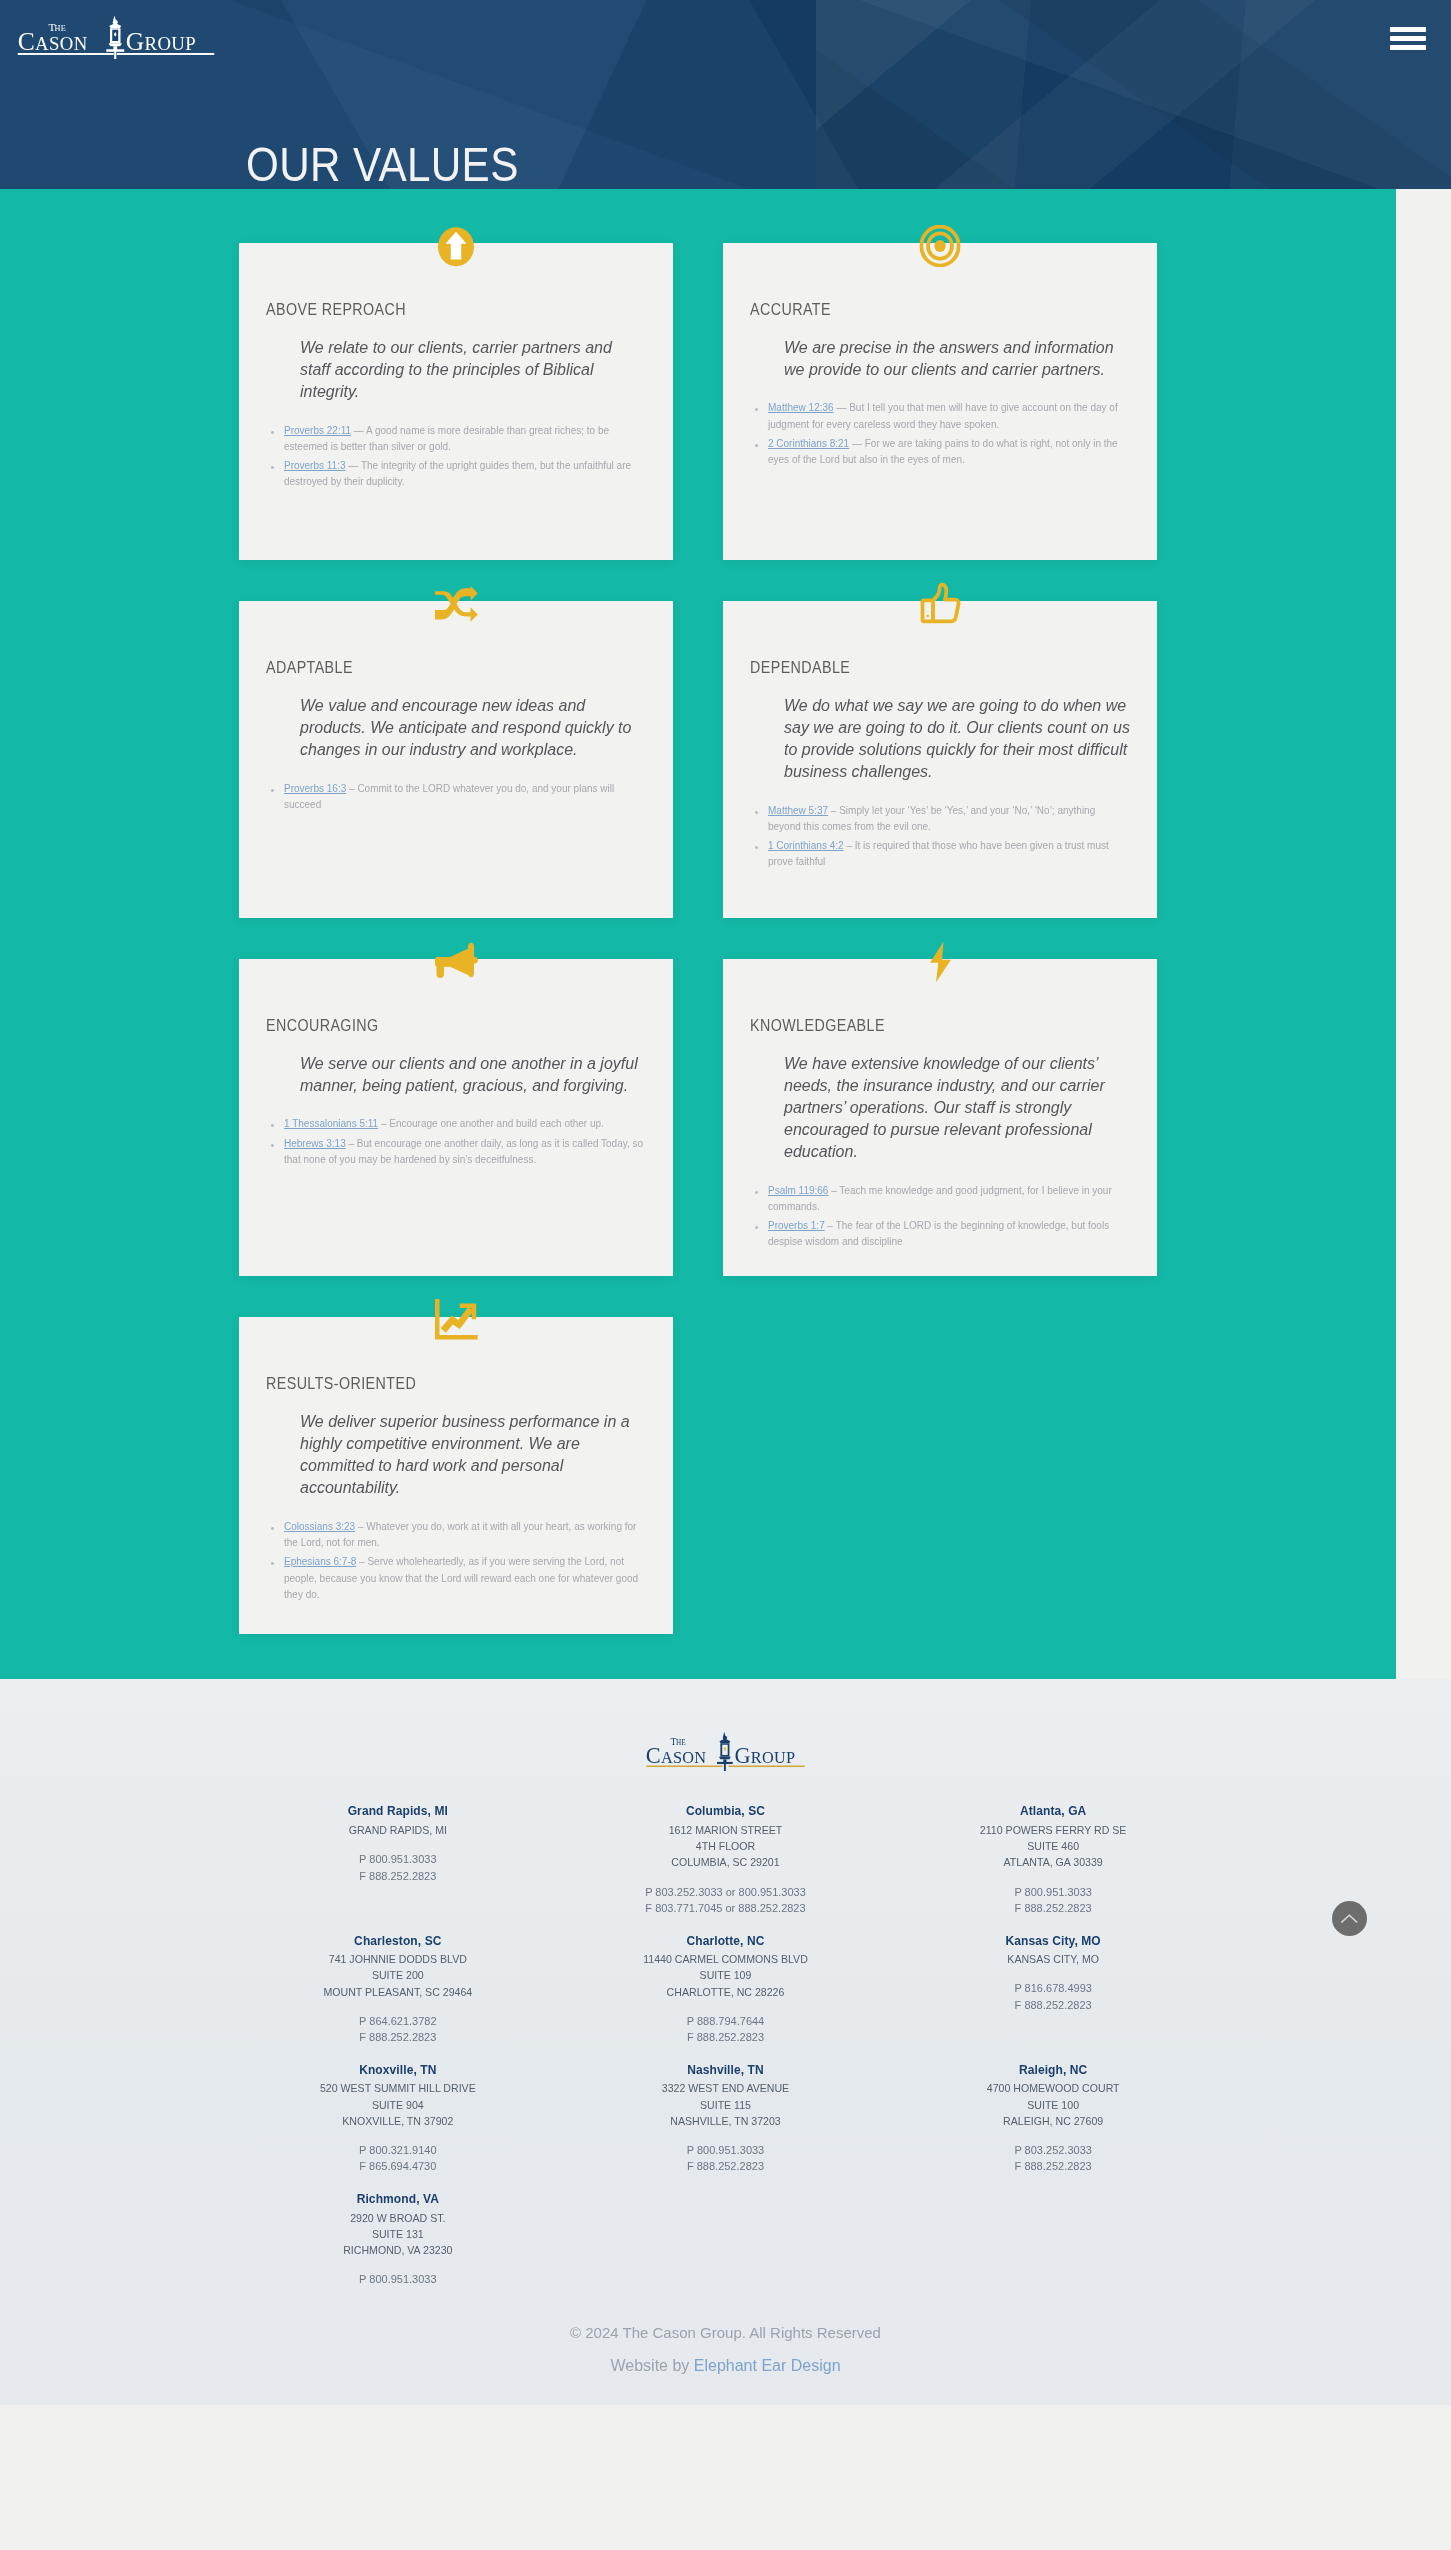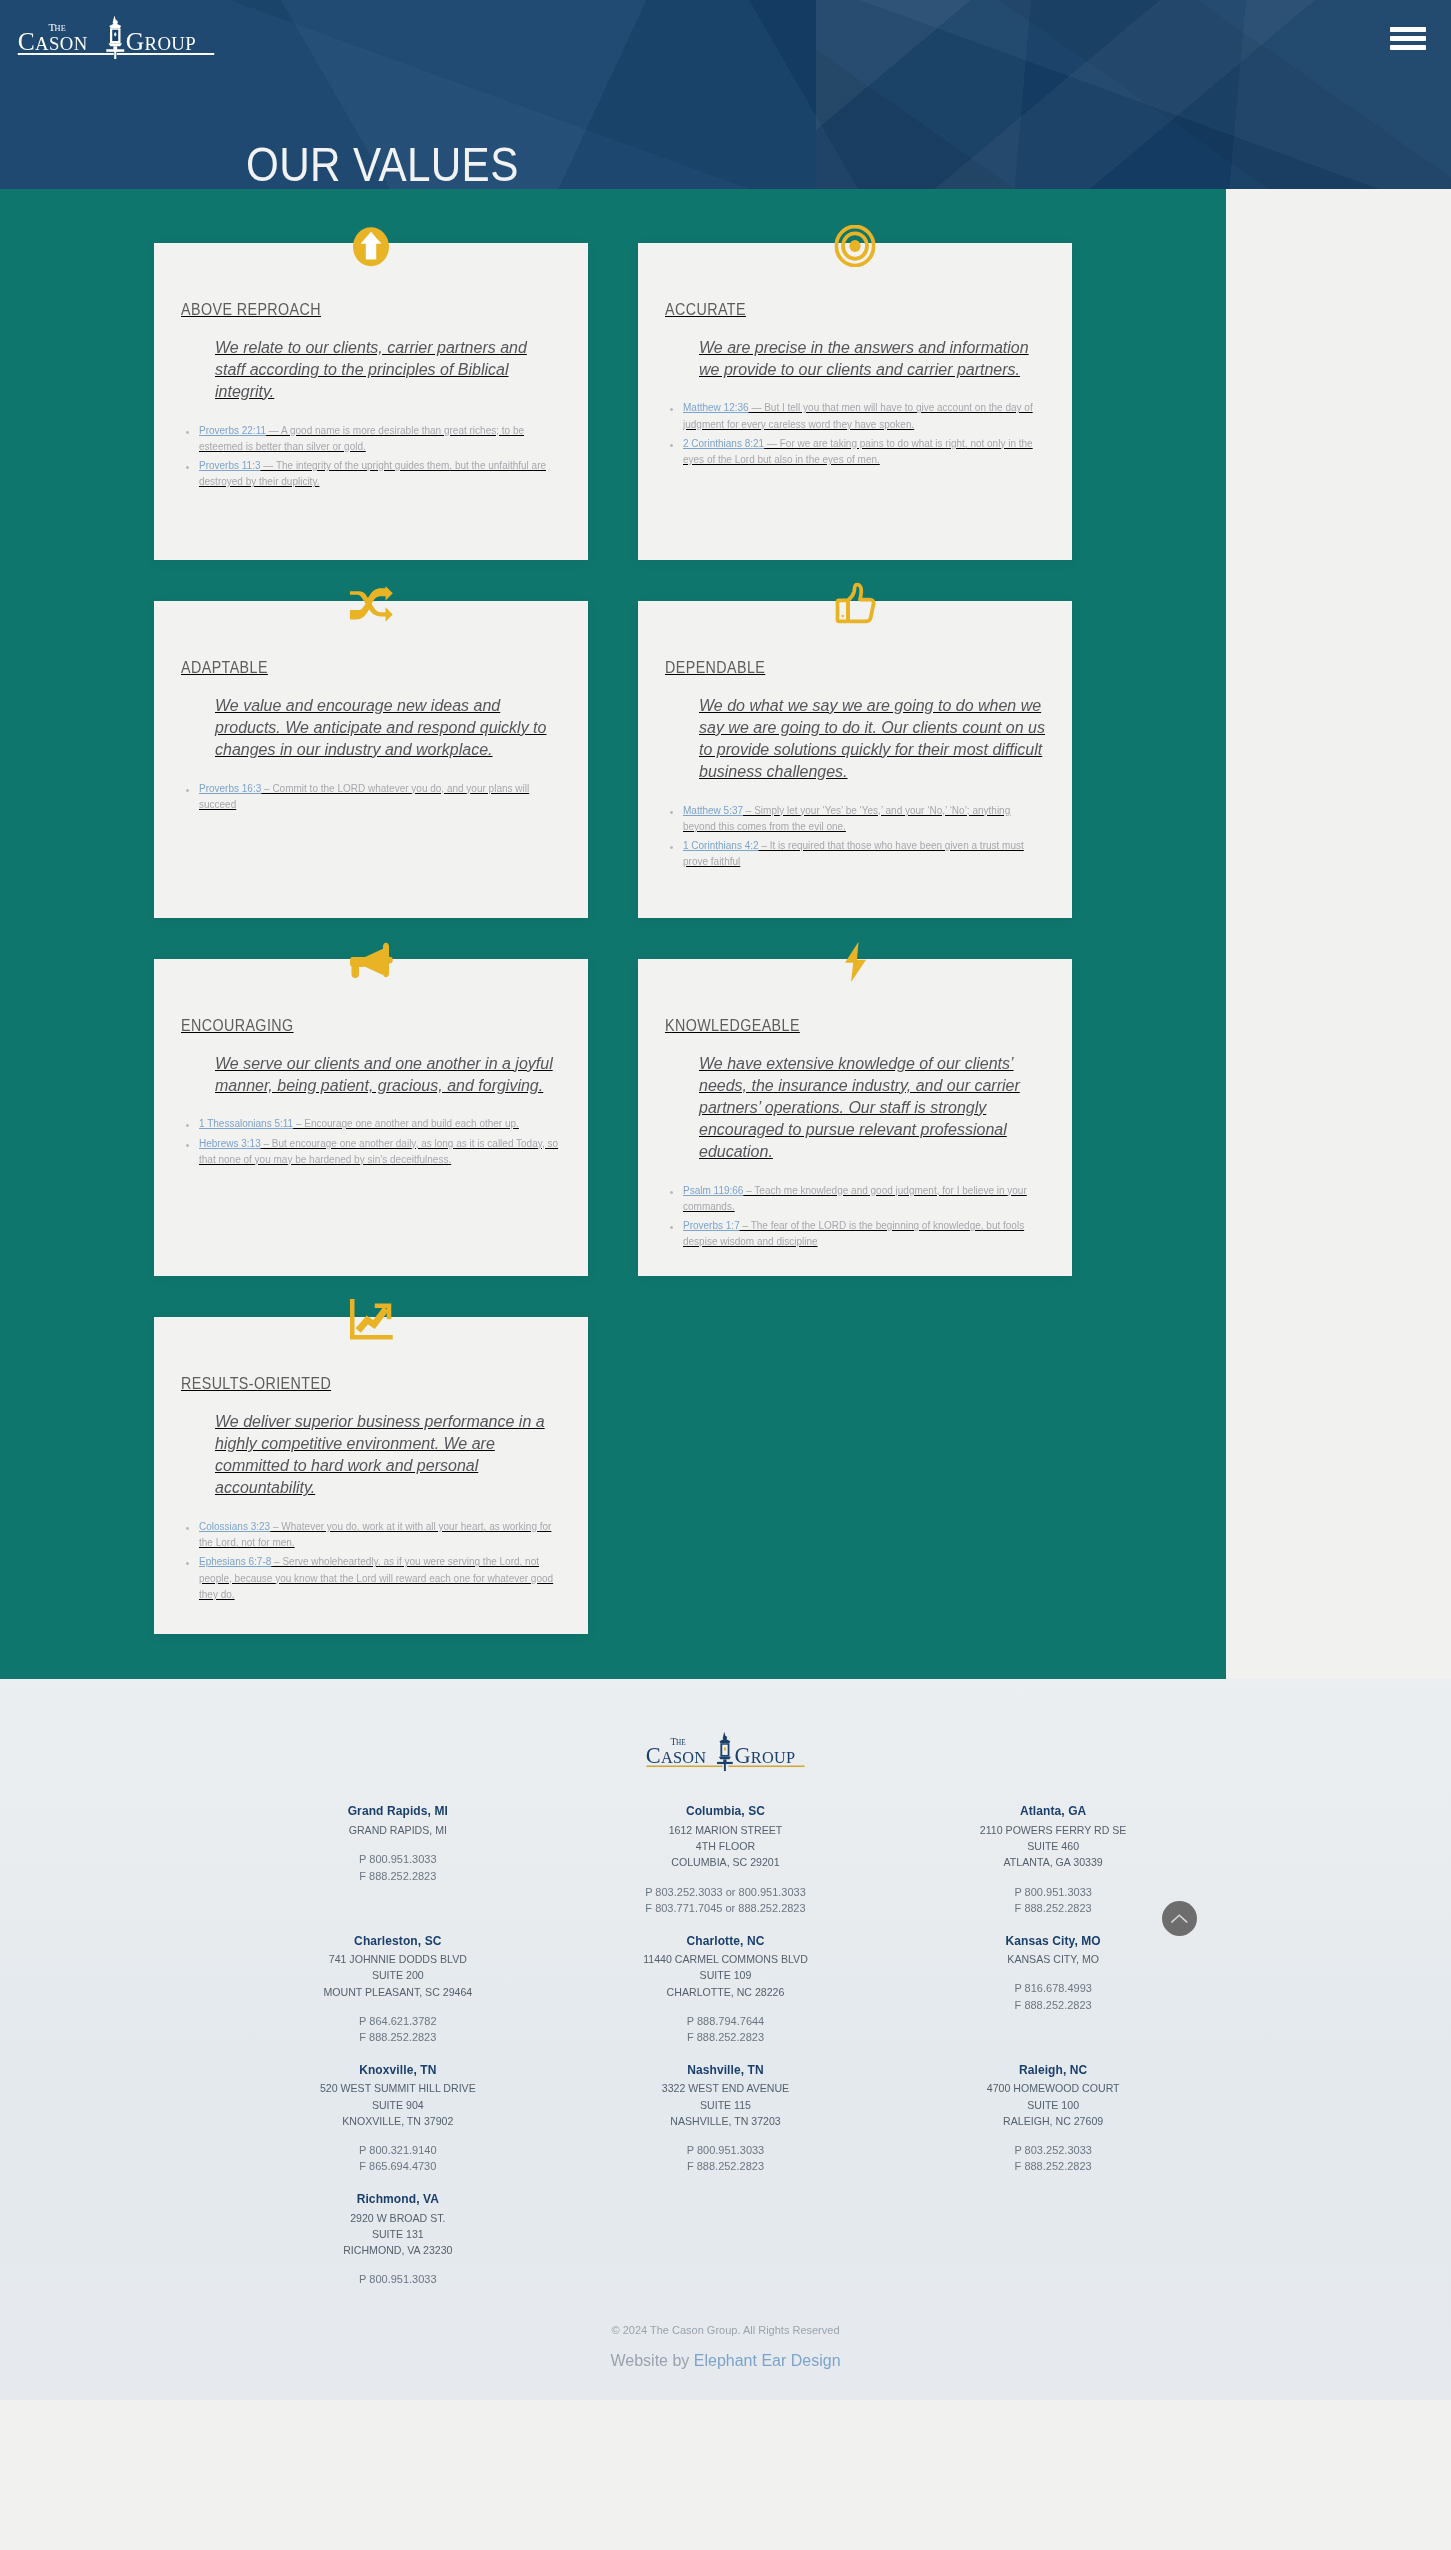--- a/index.html
+++ b/index.html
@@ -62,24 +62,23 @@
     font-stretch: condensed;
     transform: scaleX(.88);
     transform-origin: left top;
     z-index: 4;
     white-space: nowrap;
   }
 
   
   .values-section {
     position: relative;
-    width: 1226px;
+    width: 1396px;
     padding: 0 0 45px;
-    background: #0f766e;
-    text-decoration: underline;
+    background: #14b8a6;
   }
 
   .values-grid {
     position: relative;
     width: 918px;
     margin: 0 auto;
     padding-top: 54px;
     display: grid;
     grid-template-columns: 434px 434px;
     column-gap: 50px;
@@ -199,21 +198,21 @@
     font-size: 11px;
     line-height: 1.52;
     color: #6b7682;
   }
 
   .footer-bottom {
     margin-top: 19.7px;
     text-align: center;
   }
   .copyright {
-    font-size: 11px;
+    font-size: 15px;
     color: #9aa3ad;
     margin-bottom: 16.6px;
   }
   .credit {
     font-size: 16px;
     color: #9aa3ad;
   }
   .credit a {
     color: #7ea3cb;
     text-decoration: none;

